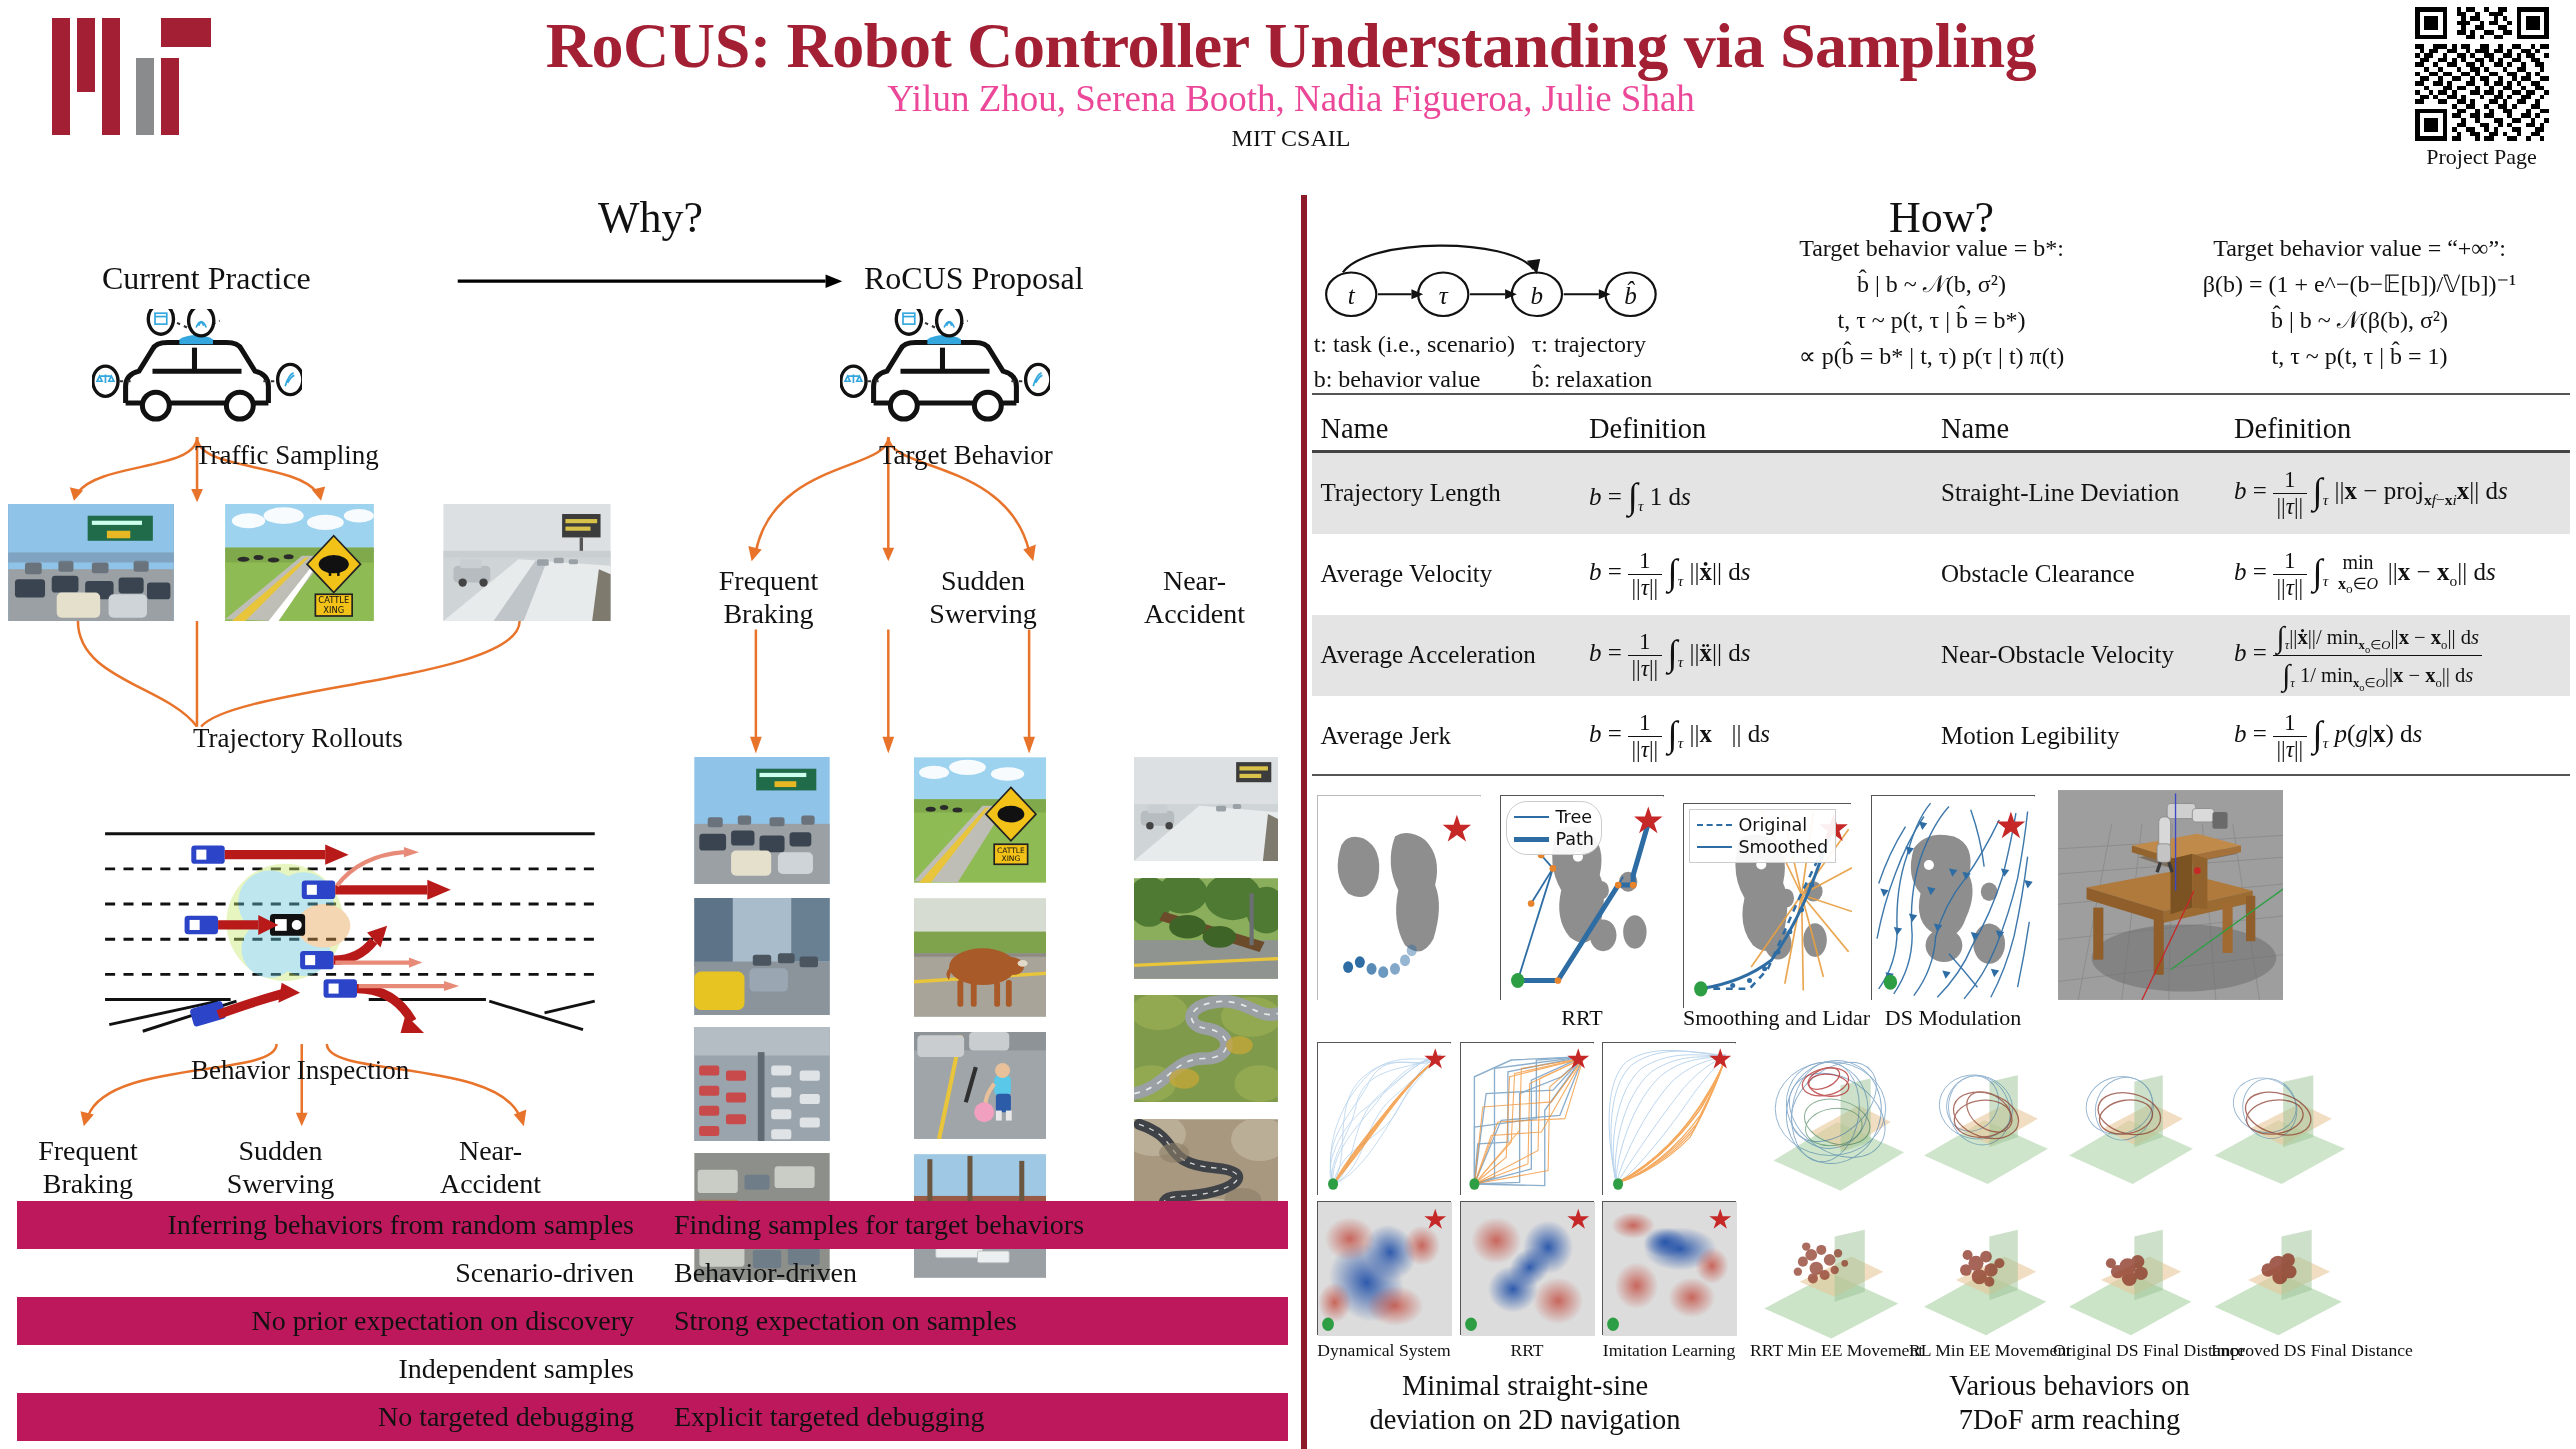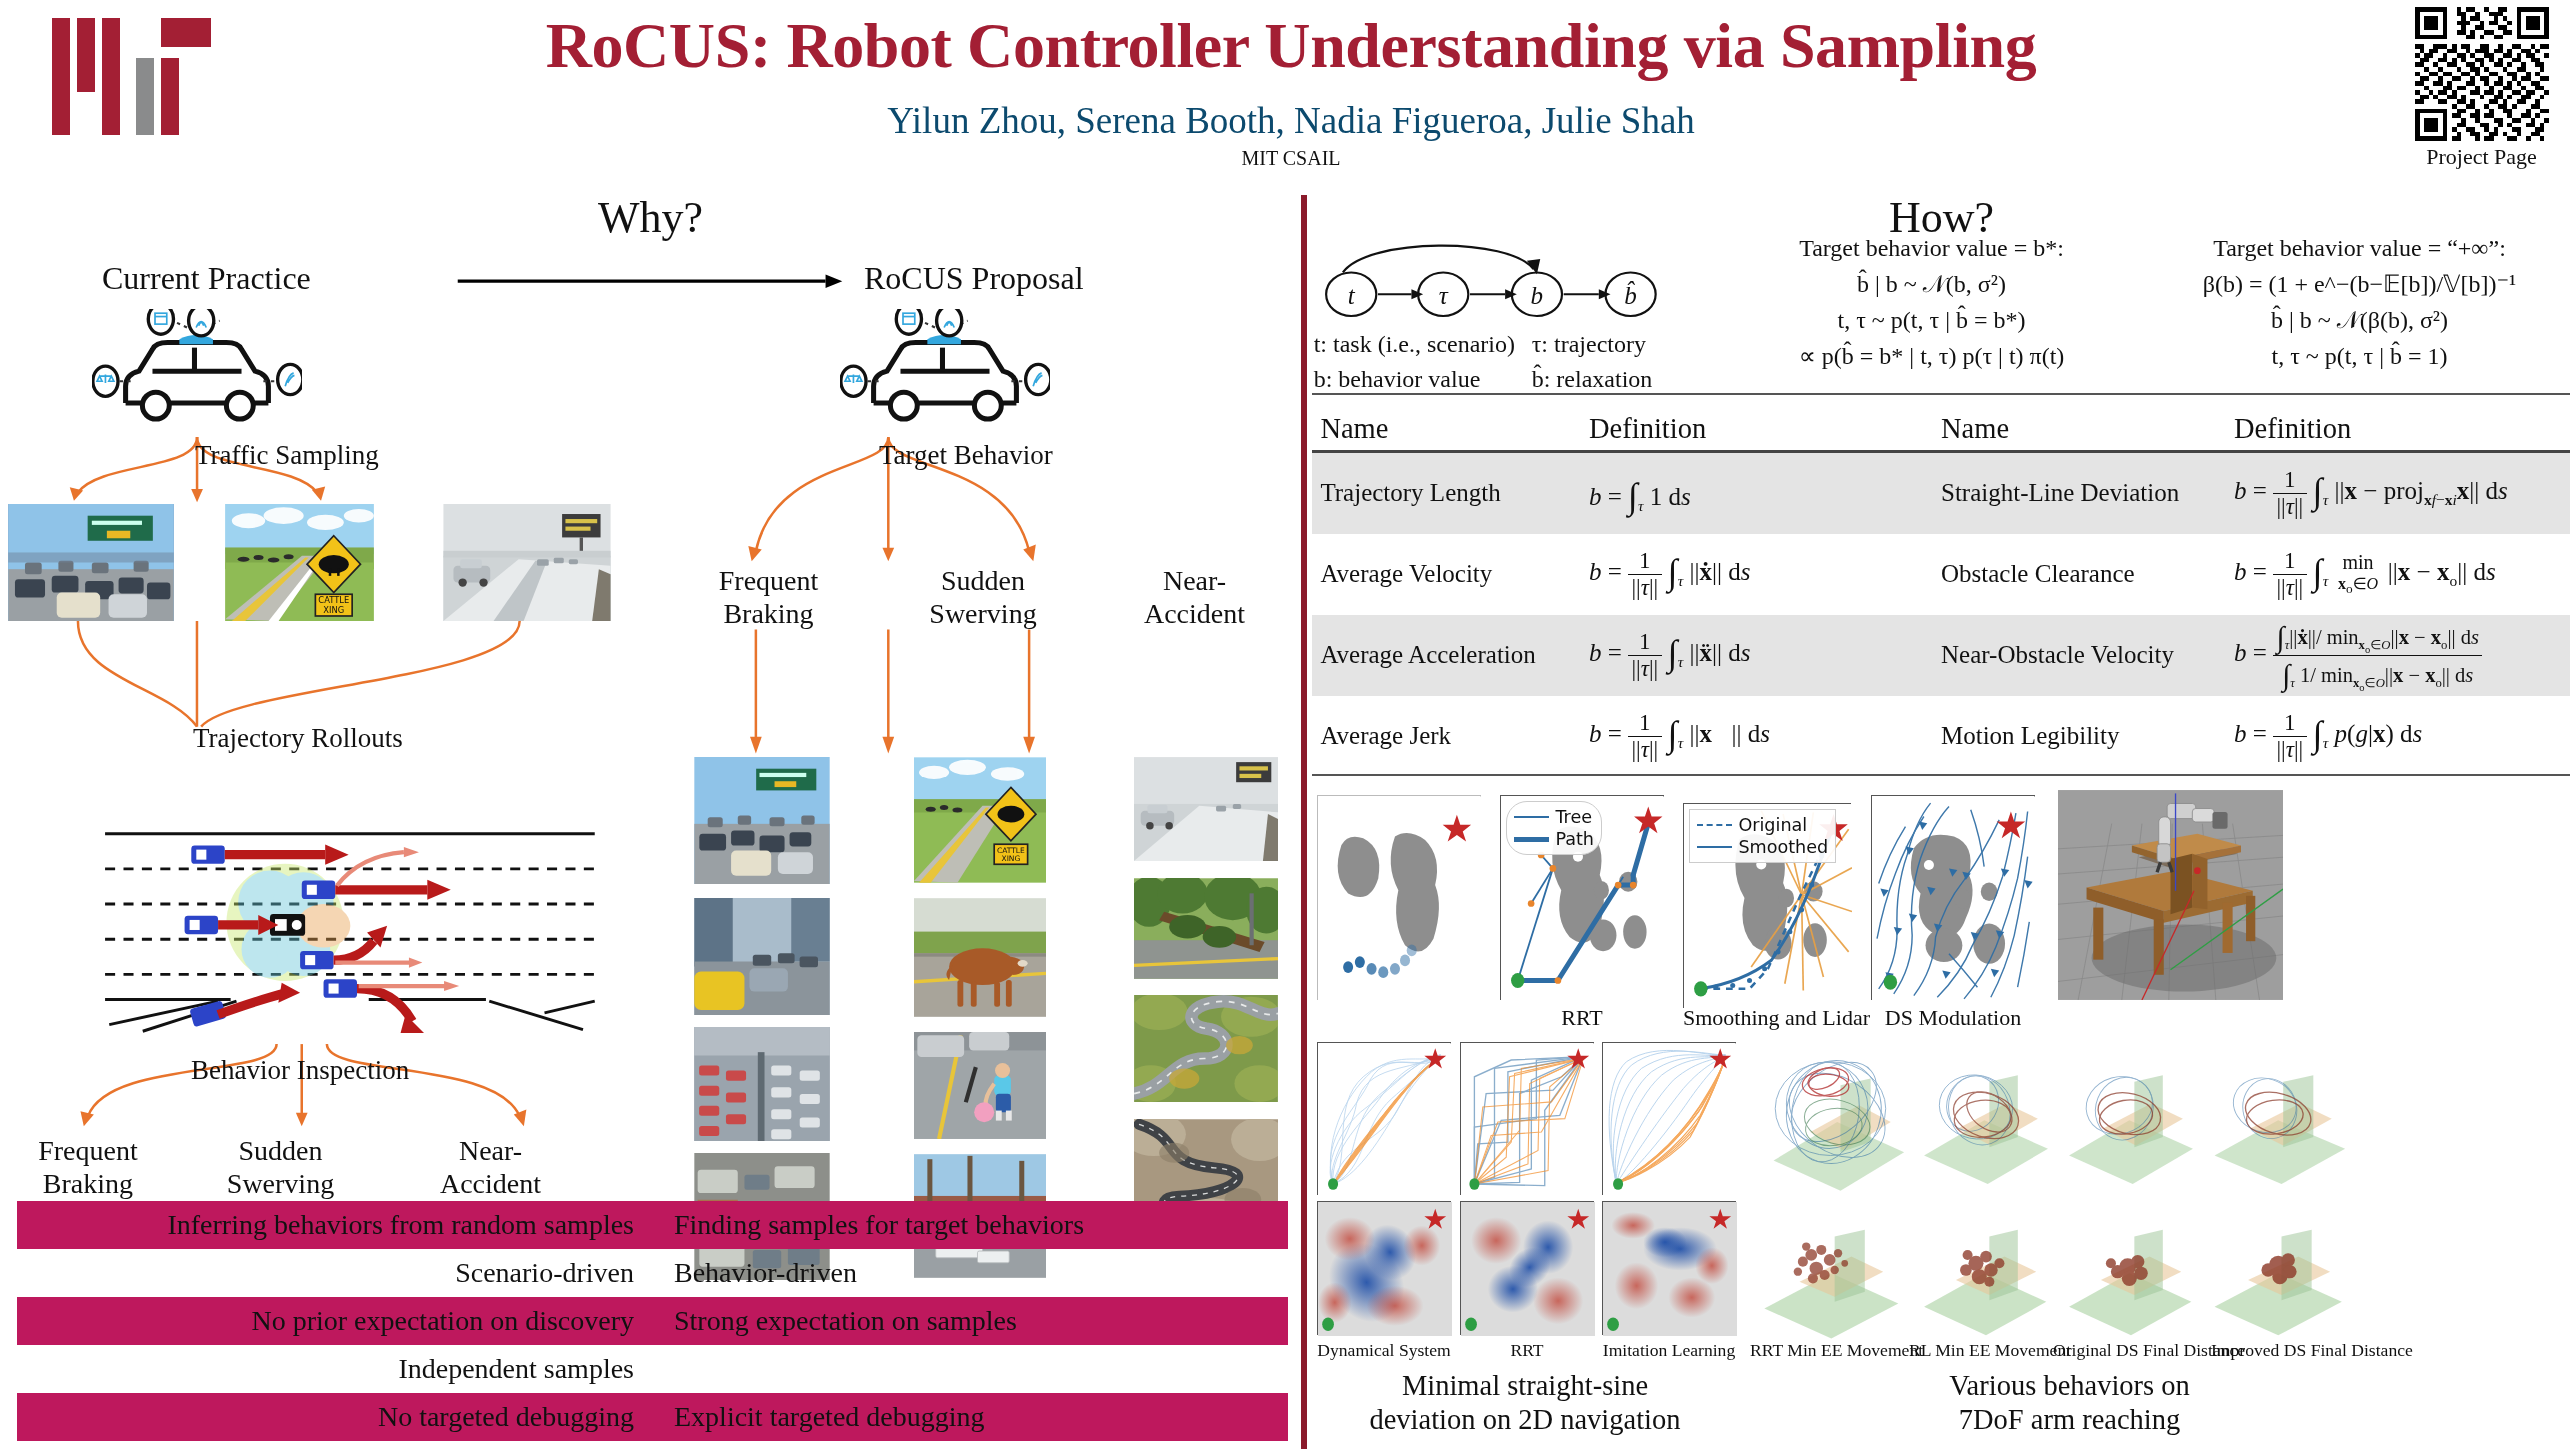--- a/index.html
+++ b/index.html
@@ -15,22 +15,22 @@
   .header { position: absolute; left: 0; top: 0; width: 2576px; height: 195px; }
   .mit-logo { position: absolute; left: 52px; top: 18.4px; width: 168px; height: 117px; }
   .mit-bar { position: absolute; background: #A31F34; }
   .mit-bar.grey { background: #8A8B8C; }
 
   .title-block { position: absolute; left: 335px; top: 11.7px; width: 1912px; text-align: center; }
   .poster-title {
     font-size: 64px; font-weight: bold; color: #A31F34;
     letter-spacing: -0.4px; line-height: 1.05; white-space: nowrap;
   }
-  .authors { font-size: 37px; color: #0c4a6e; margin-top: 22px; line-height: 1.1; }
-  .affiliation { font-size: 20px; color: #111; margin-top: 5px; line-height: 1.1; }
+  .authors { font-size: 37px; color: #ec4899; line-height: 1.1; }
+  .affiliation { font-size: 24px; color: #111; margin-top: 5px; line-height: 1.1; }
 
   .qr-block { position: absolute; right: 15px; top: 6.7px; width: 159px; text-align: center; }
   .qr-code { width: 134px; height: 134px; margin: 0 auto; display:block; }
   .qr-caption { font-size: 22px; color: #111; margin-top: 3.4px; }
 
   
   .v-divider {
     position: absolute; left: 1301px; top: 195px;
     width: 5.9px; height: 1254px; background: #8B1A2B;
   }

